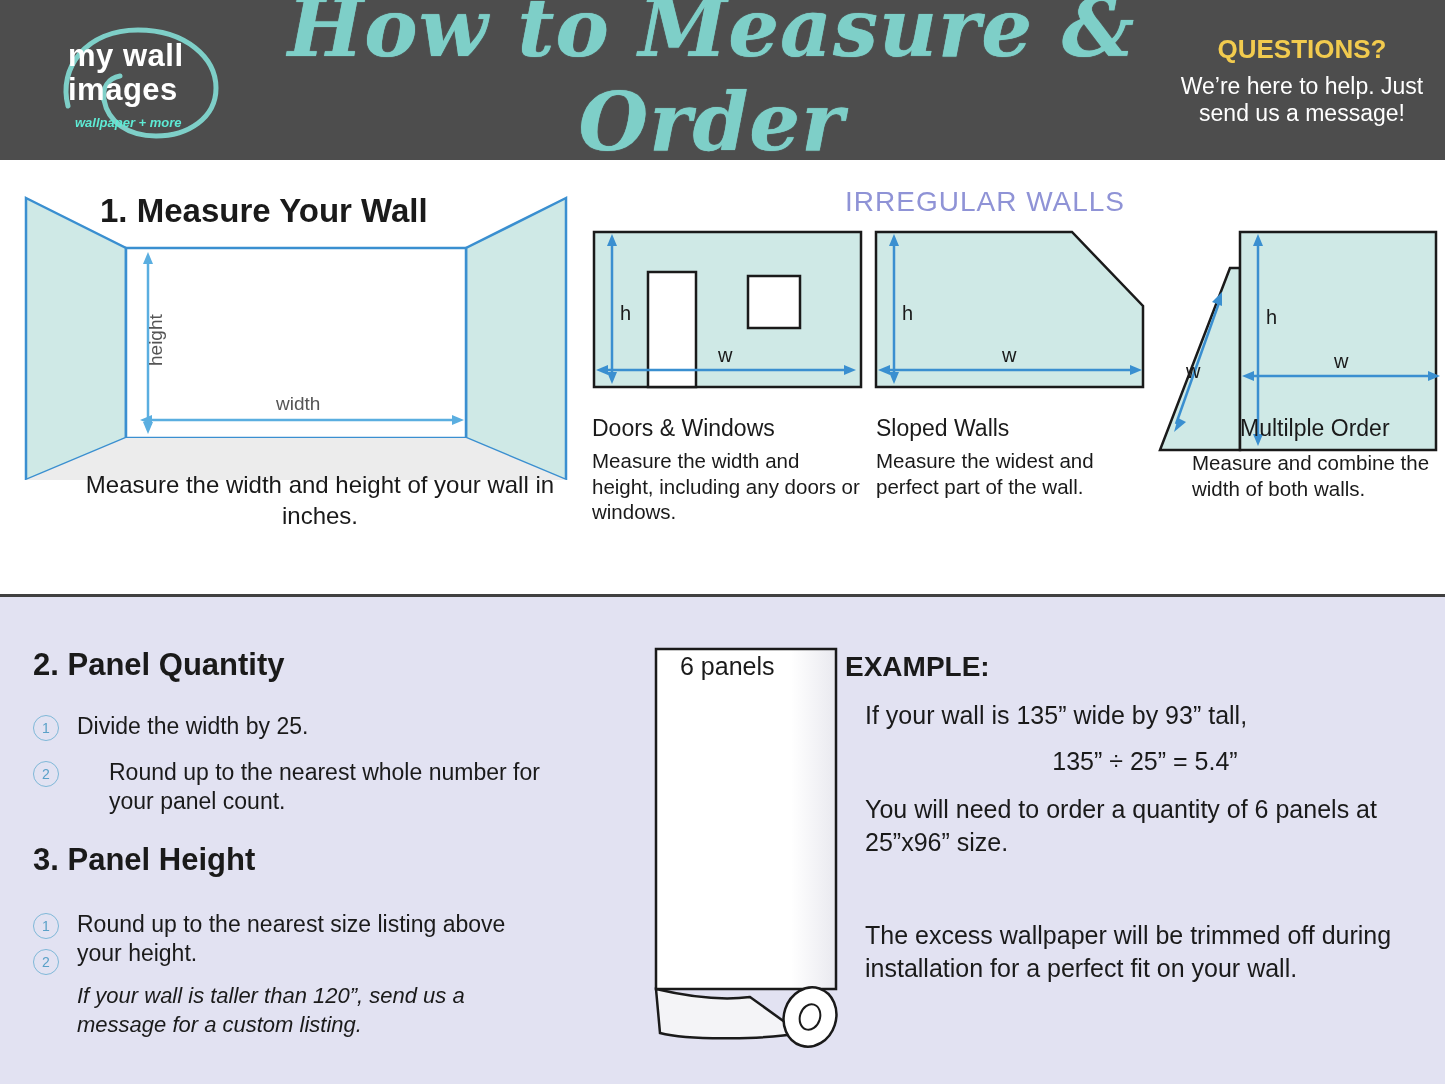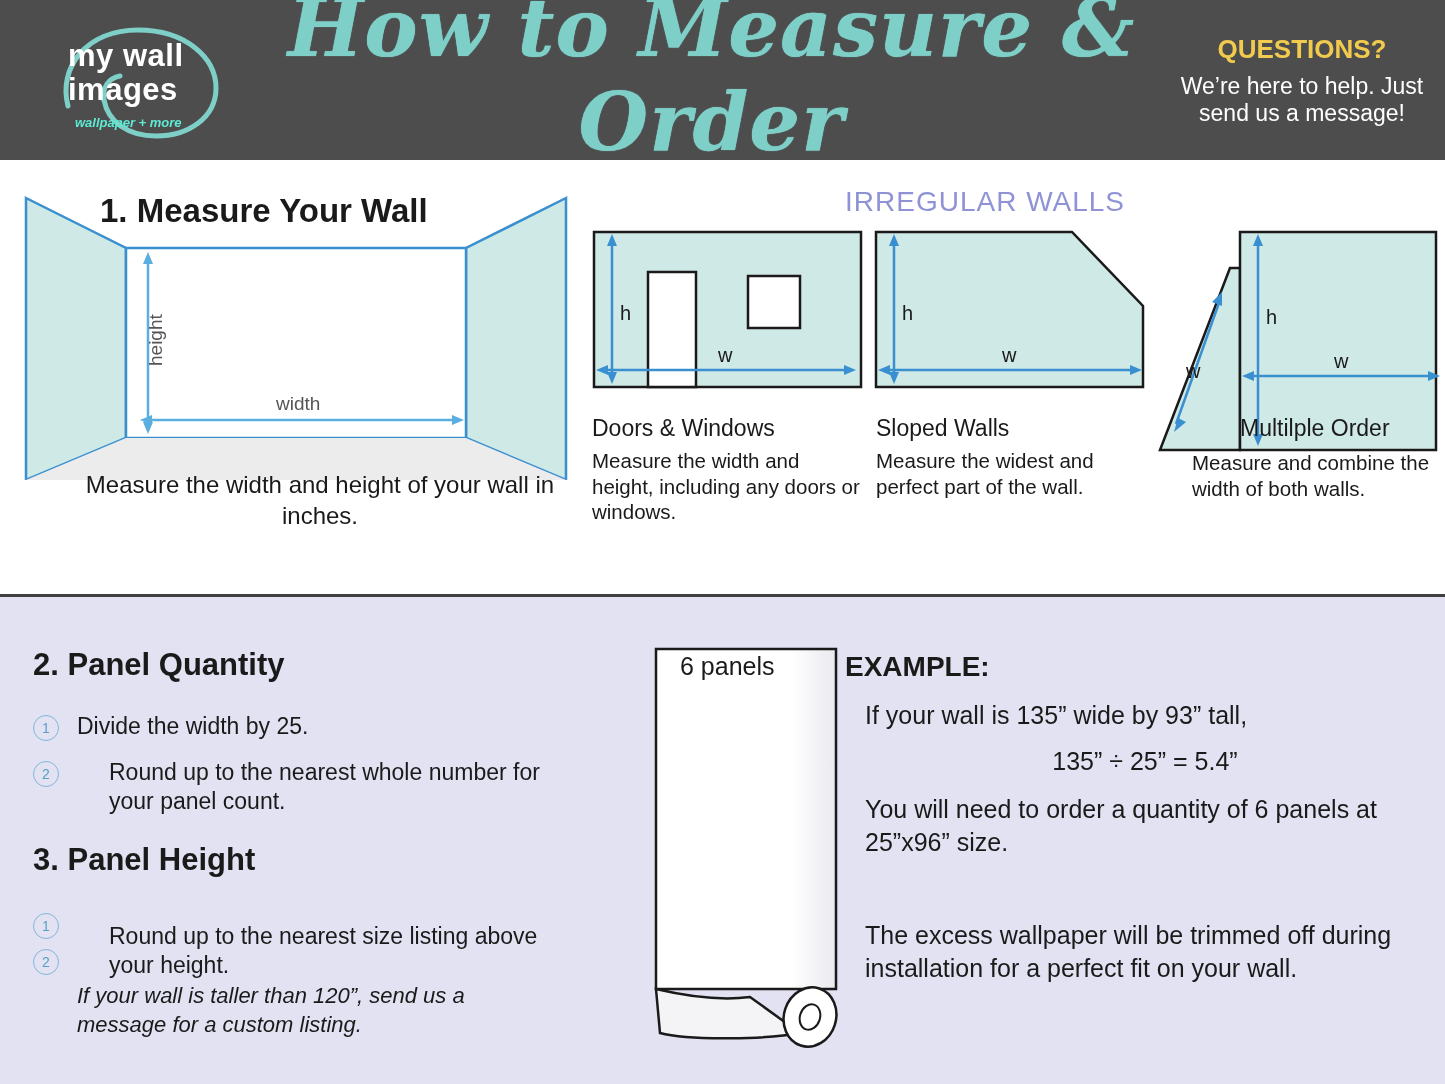--- a/index.html
+++ b/index.html
@@ -307,21 +307,21 @@
     <div class="numcircle" style="left:33px; top:118px;">1</div>
     <div class="step" style="left:77px; top:115px; width:480px;">Divide the width by 25.</div>
 
     <div class="numcircle" style="left:33px; top:164px;">2</div>
     <div class="step" style="left:77px; top:161px; width:470px;margin-left:32px;">Round up to the nearest whole number for your panel count.</div>
 
     <div class="h3">3. Panel Height</div>
 
     <div class="numcircle" style="left:33px; top:316px;">1</div>
     <div class="numcircle" style="left:33px; top:352px;">2</div>
-    <div class="step" style="left:77px; top:325px; width:470px;margin-left:32px;">Round up to the nearest size listing above your height.</div>
+    <div class="step" style="left:77px; top:313px; width:470px;">Round up to the nearest size listing above your height.</div>
 
     <div class="italic-note" style="left:77px; top:385px; width:470px;">If your wall is taller than 120”, send us a message for a custom listing.</div>
 
     <svg class="panelroll" width="200" height="420" viewBox="0 0 200 420">
       <defs>
         <linearGradient id="rollg" x1="0" y1="0" x2="1" y2="0">
           <stop offset="0" stop-color="#ffffff"></stop>
           <stop offset="0.75" stop-color="#ffffff"></stop>
           <stop offset="1" stop-color="#e9e9ef"></stop>
         </linearGradient>

